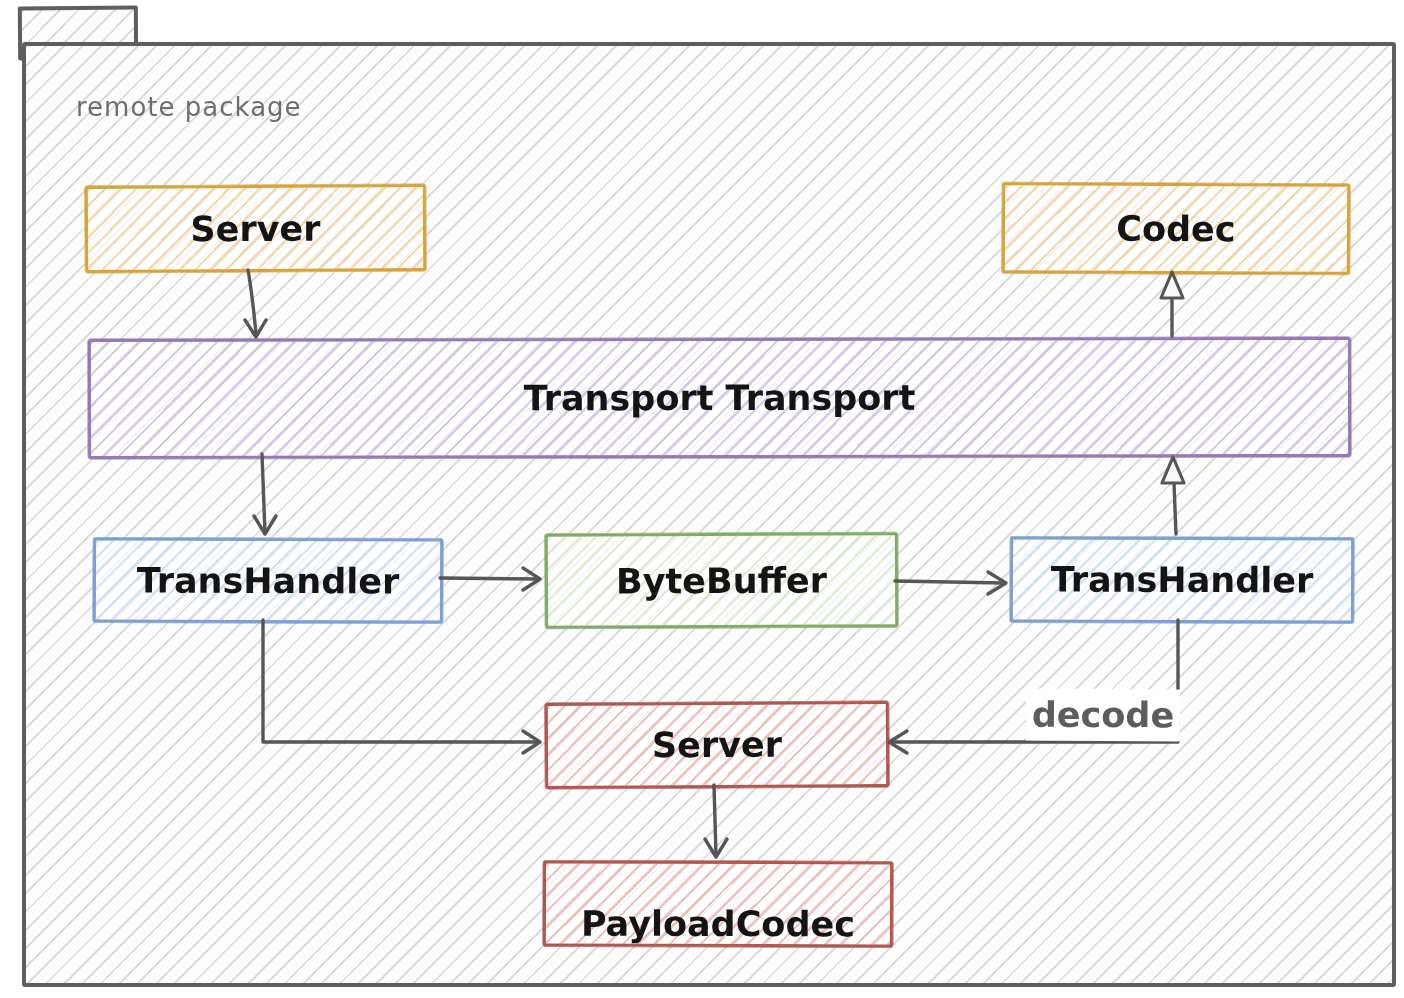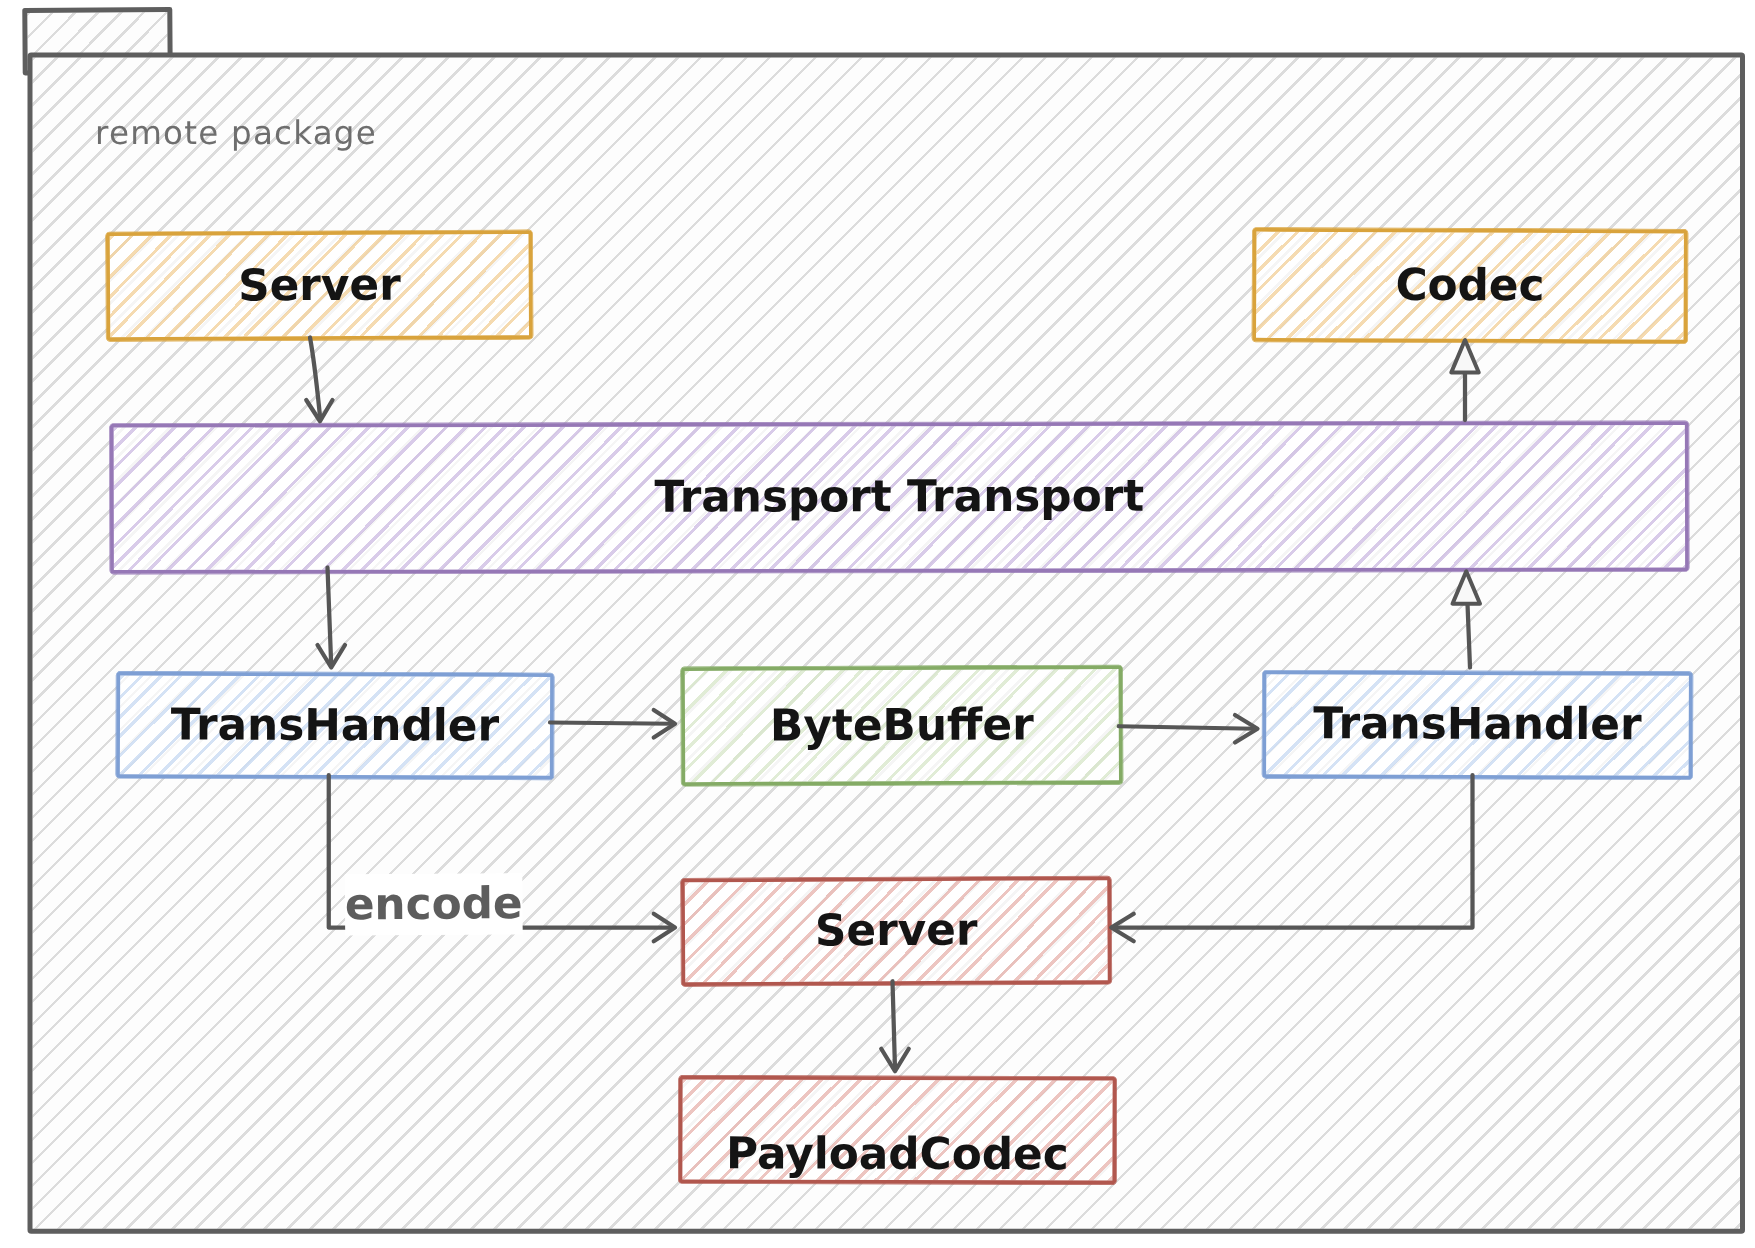--- a/index.html
+++ b/index.html
@@ -135,15 +135,15 @@
     <g>
       <path d="M1178,620 L1178,742 L892,742"></path>
       <polyline points="907,731 889,742 907,753"></polyline>
     </g>
     <g>
       <path d="M714,785 L716,855"></path>
       <polyline points="705,839 716,857 727,839"></polyline>
     </g>
   </svg>
 
-  <div class="edge-label l-encode">encode</div>
+  <div class="edge-label l-decode">decode</div>
 
 </div>
 
 </body></html>

